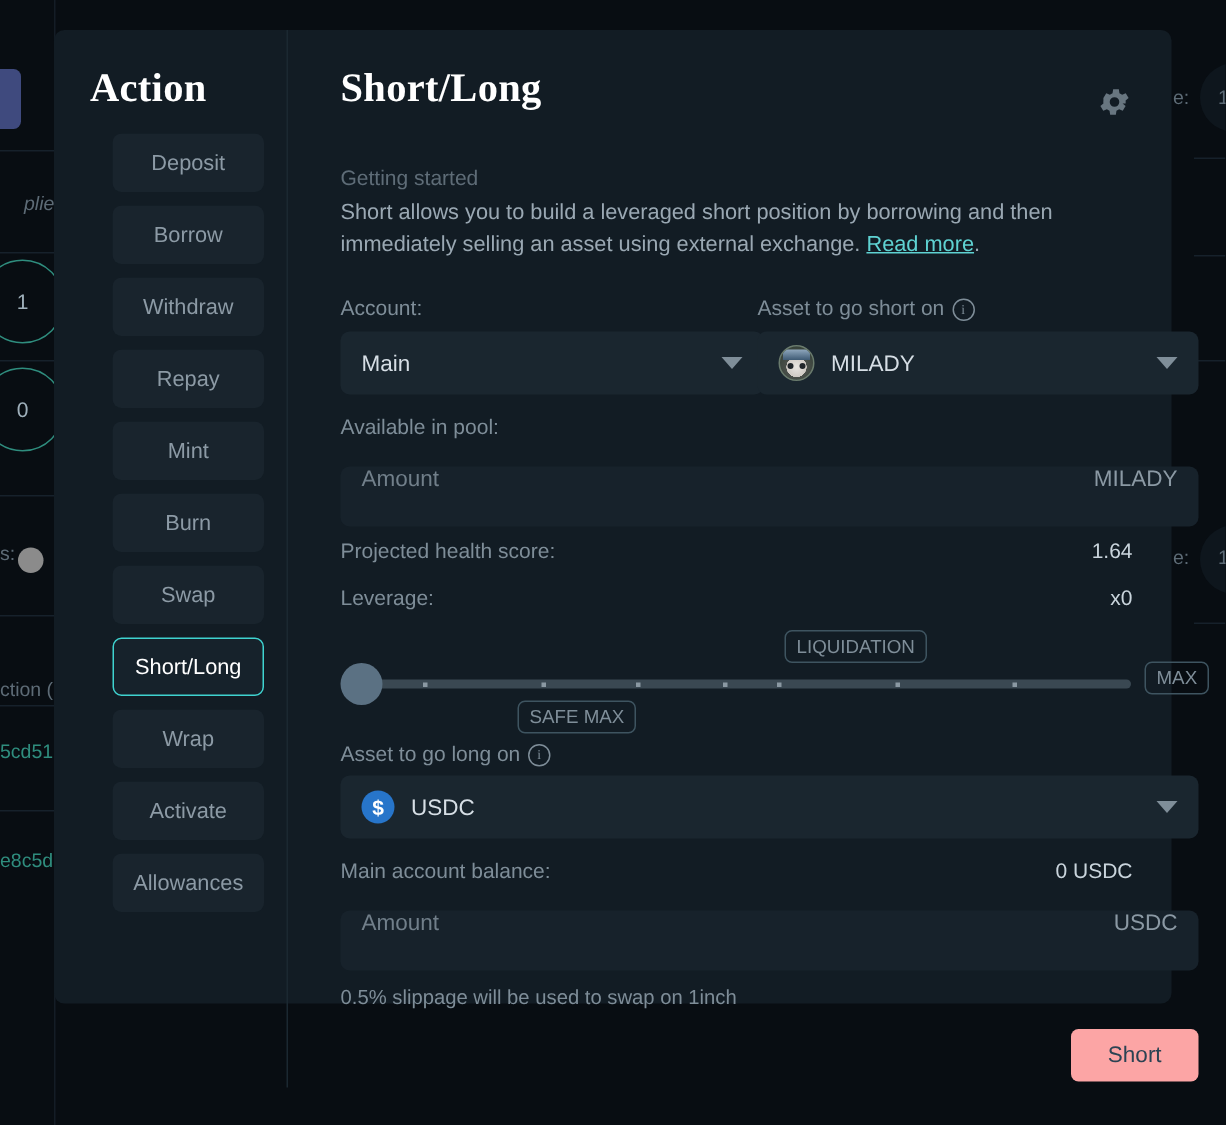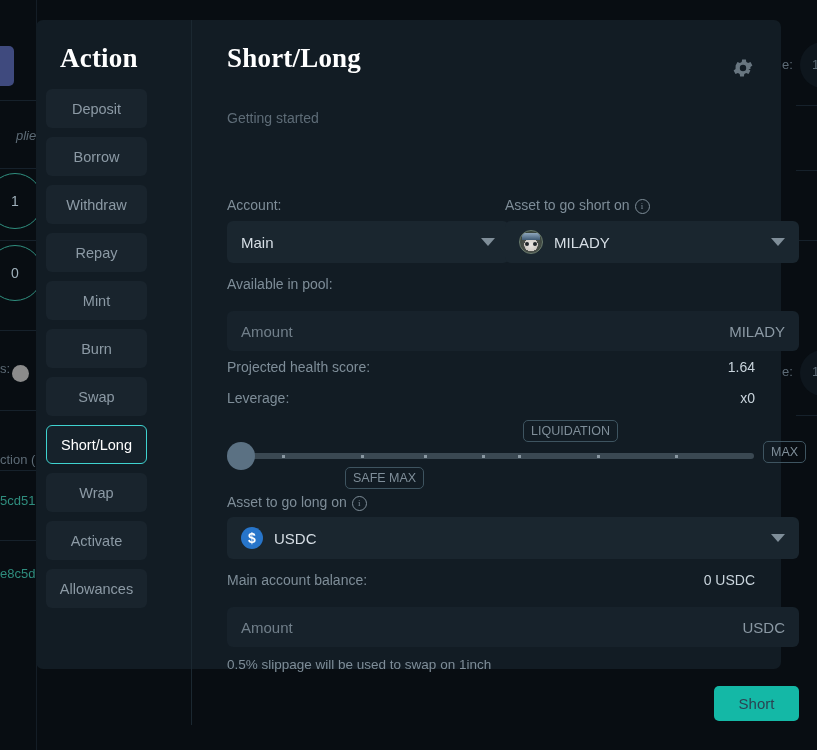--- a/index.html
+++ b/index.html
@@ -38,21 +38,21 @@
 
   .divider-v { position: absolute; left: 155px; top: 0px; width: 1px; height: 705px;
     background: #1b2831; }
 
   
   .sidebar { position: absolute; left: 0px; top: 0; width: 155px; }
   .sidebar-title {
     font-family: "Liberation Serif", serif; font-weight: bold;
     color: #ffffff; font-size: 27px; padding: 23px 0 0 24px; letter-spacing: 0.2px;
   }
-  .side-list { margin-top: 15px; padding-left: 10px; }
+  .side-list { margin-top: 15px; padding-left: 39px; }
   .side-item {
     width: 101px; height: 39px; margin-bottom: 9px;
     background: #19242d; border-radius: 6px; border: 1px solid transparent;
     color: #8c9aa5; font-size: 14.5px;
     display: flex; align-items: center; justify-content: center;
     box-sizing: border-box; cursor: pointer;
   }
   .side-item.active {
     border: 1px solid #3fd3d0; color: #ffffff; background: #16222b;
   }
@@ -108,21 +108,21 @@
   }
   .tok-usdc::after {
     content: "$"; position: absolute; inset: 0; color: #fff;
     font-size: 14px; font-weight: bold; display: flex;
     align-items: center; justify-content: center;
   }
 
   .amount-field {
     position: absolute; left: 35px; width: 572px; height: 40px;
     background: #17222b; border-radius: 6px;
-    display: flex; align-items: center; padding: 0 14px; box-sizing: border-box;
+    display: flex; align-items: flex-start; padding: 0 14px; box-sizing: border-box;
   }
   .amount-field .ph { color: #717f8a; font-size: 15px; }
   .amount-field .suffix { margin-left: auto; color: #8b99a4; font-size: 15px; }
 
   .info-i {
     display: inline-flex; width: 13px; height: 13px; border-radius: 50%;
     border: 1px solid #7e8d98; color: #7e8d98; font-size: 9px;
     align-items: center; justify-content: center; margin-left: 5px;
     vertical-align: 1px; font-family: "Liberation Serif", serif;
   }
@@ -141,21 +141,21 @@
   .badge {
     position: absolute; border: 1px solid #3e5460; border-radius: 5px;
     color: #7f8e99; font-size: 12.5px; padding: 3px 7px; background: transparent;
     white-space: nowrap; cursor: pointer;
   }
 
   .slip-note { position: absolute; left: 35px; top: 637px; color: #7e8d98; font-size: 13.5px; }
 
   .short-btn {
     position: absolute; left: 522px; top: 666px; width: 85px; height: 35px;
-    background: #14b8a6; border-radius: 5px; color: #2b4353; font-size: 15px;
+    background: #fca5a5; border-radius: 5px; color: #2b4353; font-size: 15px;
     display: flex; align-items: center; justify-content: center; cursor: pointer;
     border: none;
   }
 </style>
 </head>
 <body>
 
 <div id="root">
 
   <div class="bg-layer">
@@ -222,20 +222,21 @@
         <div class="content-title">Short/Long</div>
 
         <div class="gear-btn">
           <svg viewBox="0 0 24 24" width="24" height="24" aria-hidden="true">
             <path fill="#8a99a4" d="M19.4 13a7.6 7.6 0 0 0 0-2l2-1.6-1.9-3.3-2.4 1a7.6 7.6 0 0 0-1.8-1l-.4-2.6h-3.8l-.4 2.6c-.6.2-1.2.6-1.8 1l-2.4-1-1.9 3.3L4.6 11a7.6 7.6 0 0 0 0 2l-2 1.6 1.9 3.3 2.4-1c.6.4 1.2.8 1.8 1l.4 2.6h3.8l.4-2.6c.6-.2 1.2-.6 1.8-1l2.4 1 1.9-3.3-2-1.6zM12 15.2A3.2 3.2 0 1 1 12 8.8a3.2 3.2 0 0 1 0 6.4z"></path>
           </svg>
         </div>
 
         <div class="gs-label">Getting started</div>
 
+        <div class="gs-desc"><span>Short allows you to build a leveraged short position by borrowing and then immediately selling an asset using external exchange. </span><a href="#">Read more</a><span>.</span></div>
 
         <div class="row-label" style="left:35px;top:177px;">Account:</div>
         <div class="select" style="left:35px;top:201px;width:282px;">
           <span>Main</span>
           <span class="caret"></span>
         </div>
 
         <div class="row-label" style="left:313px;top:177px;">
           <span>Asset to go short on</span><span class="info-i">i</span>
         </div>

